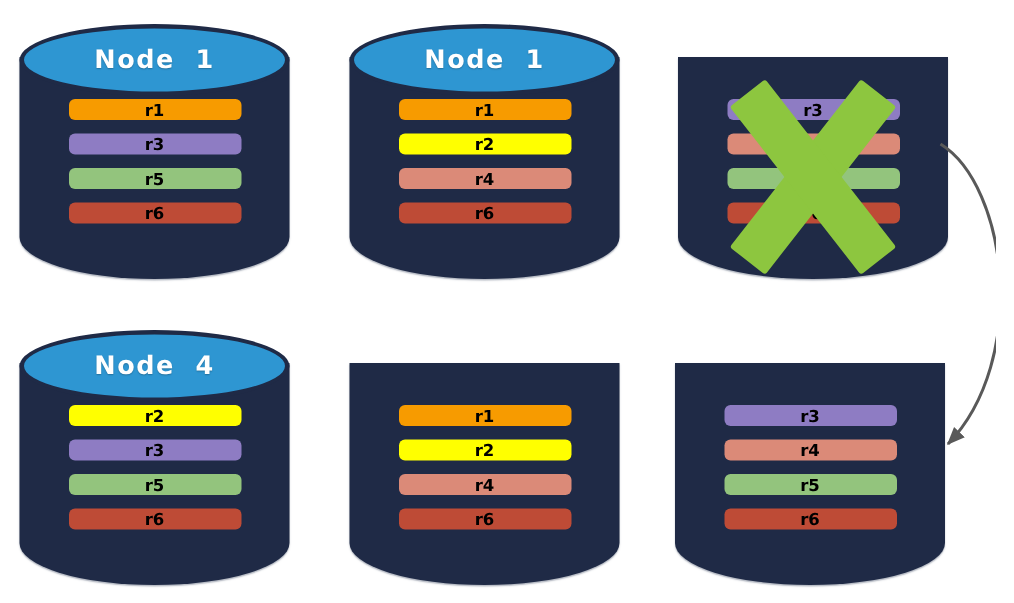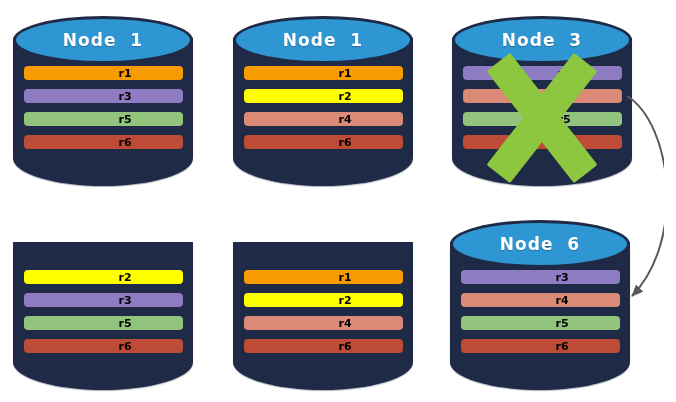--- a/index.html
+++ b/index.html
@@ -22,21 +22,21 @@
     color:#FFFFFF; font-weight:bold; font-size:17px; letter-spacing:1px;
     white-space:pre; text-shadow:0 1px 1px rgba(0,0,0,0.25);
   }
   .bars {
     position:absolute; left:0; right:0; top:58px;
     display:flex; flex-direction:column; gap:9px; align-items:center;
   }
   .bar {
     width:115px; height:14px; border-radius:4px;
     display:flex; align-items:center; justify-content:center;
-    font-size:11px; font-weight:bold; color:#000000; line-height:1;padding-left:44px;
+    font-size:11px; font-weight:bold; color:#000000; line-height:1;
   }
   .x-mark {
     position:absolute; left:50%; margin-left:-56px; top:45px;
     width:112px; height:130px; z-index:5;
   }
   .x-stroke {
     position:absolute; left:50%; top:50%; width:30px; height:142px;
     margin:-71px 0 0 -15px; border-radius:2px;
   }
   .x-stroke.a { transform:rotate(38deg); }
@@ -85,23 +85,20 @@
           <span>r4</span>
         </div>
       <div class="bar" style="background: rgb(190, 75, 54);">
           <span>r6</span>
         </div>
     </div>
   </div>
 
   <div class="node" style="left:452px; top:8px;">
     <div class="cyl-body"></div>
-    <div class="cyl-top">
-      <span class="node-title">Node  3</span>
-    </div>
     <div class="bars">
       <div class="bar" style="background: rgb(142, 124, 195);">
           <span>r3</span>
         </div>
       <div class="bar" style="background: rgb(219, 138, 120);">
           <span>r4</span>
         </div>
       <div class="bar" style="background: rgb(147, 196, 125);">
           <span>r5</span>
         </div>
@@ -110,20 +107,23 @@
         </div>
     </div>
     <div class="x-mark">
       <div class="x-stroke a" style="background: rgb(141, 198, 63);"></div>
       <div class="x-stroke b" style="background: rgb(141, 198, 63);"></div>
     </div>
   </div>
 
   <div class="node" style="left:13px; top:212px;">
     <div class="cyl-body"></div>
+    <div class="cyl-top">
+      <span class="node-title">Node  4</span>
+    </div>
     <div class="bars">
       <div class="bar" style="background: rgb(255, 255, 0);">
           <span>r2</span>
         </div>
       <div class="bar" style="background: rgb(142, 124, 195);">
           <span>r3</span>
         </div>
       <div class="bar" style="background: rgb(147, 196, 125);">
           <span>r5</span>
         </div>
@@ -146,23 +146,20 @@
           <span>r4</span>
         </div>
       <div class="bar" style="background: rgb(190, 75, 54);">
           <span>r6</span>
         </div>
     </div>
   </div>
 
   <div class="node" style="left:450px; top:212px;">
     <div class="cyl-body"></div>
-    <div class="cyl-top">
-      <span class="node-title">Node  6</span>
-    </div>
     <div class="bars">
       <div class="bar" style="background: rgb(142, 124, 195);">
           <span>r3</span>
         </div>
       <div class="bar" style="background: rgb(219, 138, 120);">
           <span>r4</span>
         </div>
       <div class="bar" style="background: rgb(147, 196, 125);">
           <span>r5</span>
         </div>

